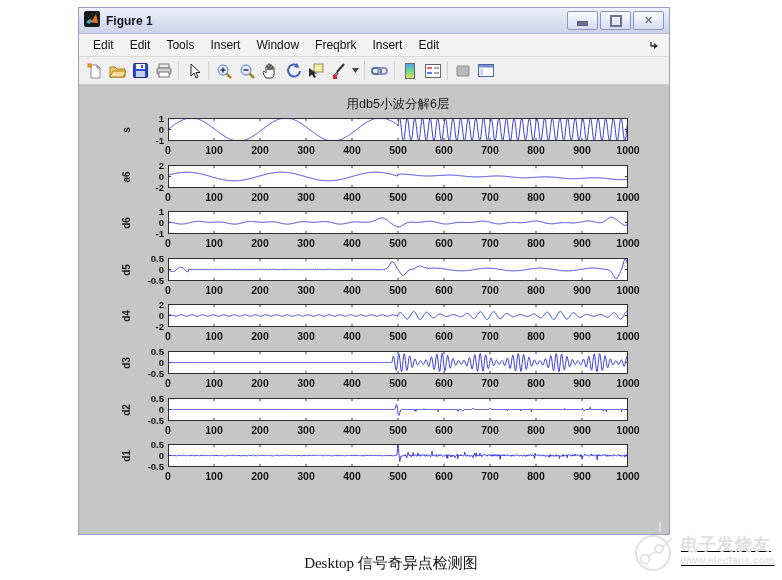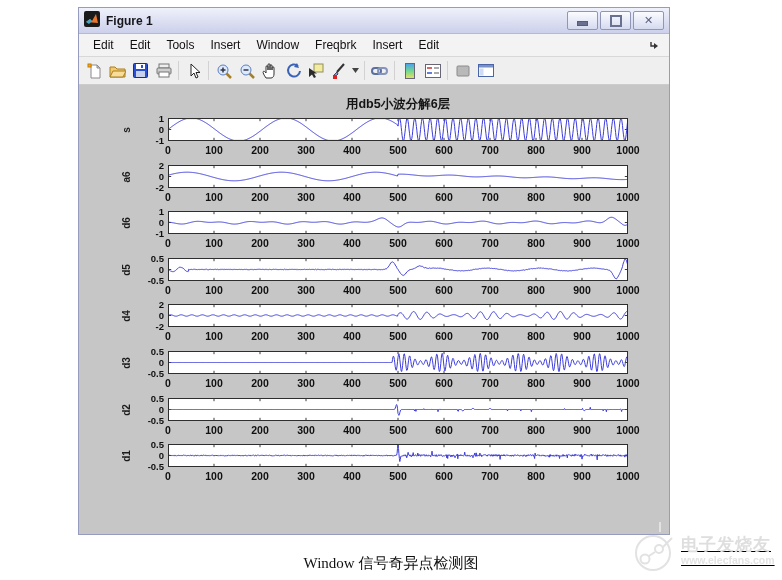--- a/index.html
+++ b/index.html
@@ -23,21 +23,21 @@
        display:flex;align-items:center;padding:0 6px;font-size:12px;color:#101010;}
   .menuitem{padding:2px 8px;cursor:default;}
   .menucorner{margin-left:auto;padding-right:4px;display:flex;align-items:center;}
   .toolbar{height:27px;background:#efefef;border-bottom:1px solid #cccccc;
        display:flex;align-items:center;padding:0 4px;}
   .ticon{width:23px;height:23px;display:flex;align-items:center;justify-content:center;}
   .tsep{width:1px;height:19px;background:#d2d2d2;margin:0 3px;}
   
   .canvas{position:absolute;left:0;top:77px;width:590px;height:449px;background:#c6c6c6;}
   .figtitle{position:absolute;left:89px;top:11px;width:460px;text-align:center;
-       font-size:12.5px;color:#141414;font-weight:bold;}
+       font-size:12.5px;color:#141414;}
   .plots{position:absolute;left:89px;top:33px;width:460px;}
   .subplot{position:relative;height:46.6px;}
   .plotbox{position:absolute;left:0;top:0;width:460px;height:23px;background:#ffffff;
        display:block;}
   .yname{position:absolute;left:-42px;top:12px;width:30px;text-align:center;
        transform:translate(-50%,-50%) rotate(-90deg);font-size:10px;font-weight:bold;color:#1c1c1c;}
   .ytick{position:absolute;left:-38px;width:34px;text-align:right;font-size:9.5px;
        font-weight:600;color:#101010;line-height:10px;}
   .yt-top{top:-4px;} .yt-mid{top:7px;} .yt-bot{top:18px;}
   .xlabels{position:absolute;left:0;top:26px;width:460px;height:13px;}
@@ -645,21 +645,21 @@
             <span style="left: 322px;">700</span>
             <span style="left: 368px;">800</span>
             <span style="left: 414px;">900</span>
             <span style="left: 460px;">1000</span>
           </div>
         </div>
       </div>
   </div>
 </div>
 
-<div class="caption">Window 信号奇异点检测图</div>
+<div class="caption">Desktop 信号奇异点检测图</div>
 
 <div class="wm">
   <span>
     <svg width="48" height="54">
       <g fill="none" stroke="#e2e2e2" stroke-width="2">
         <line x1="30" y1="0" x2="30" y2="10"></line>
         <circle cx="23" cy="31" r="17" fill="#ffffff"></circle>
         <circle cx="15" cy="37" r="4.5" fill="#ffffff"></circle>
         <circle cx="29" cy="27" r="4" fill="#ffffff"></circle>
         <line x1="19" y1="34" x2="25" y2="30"></line>

